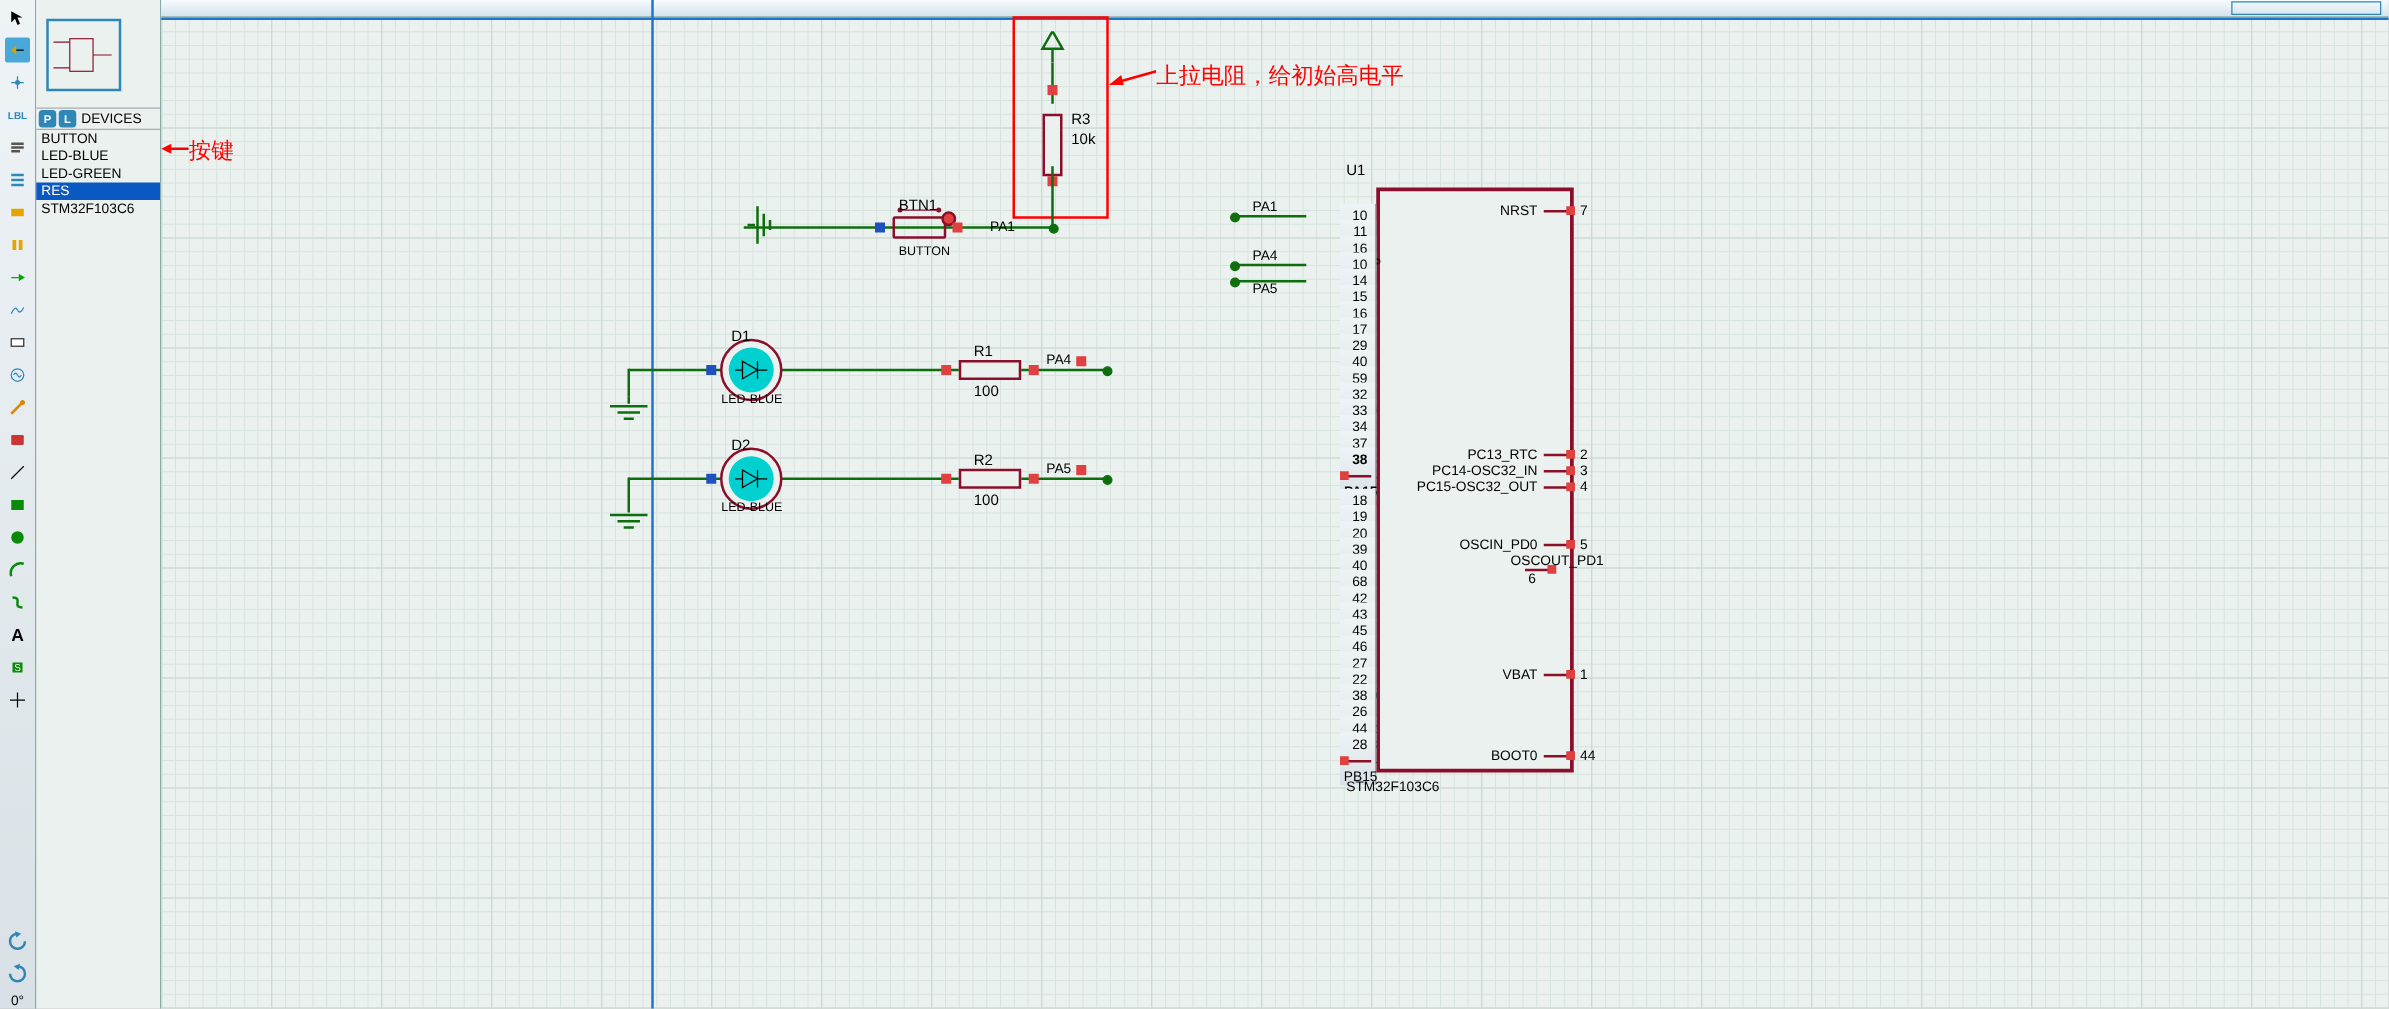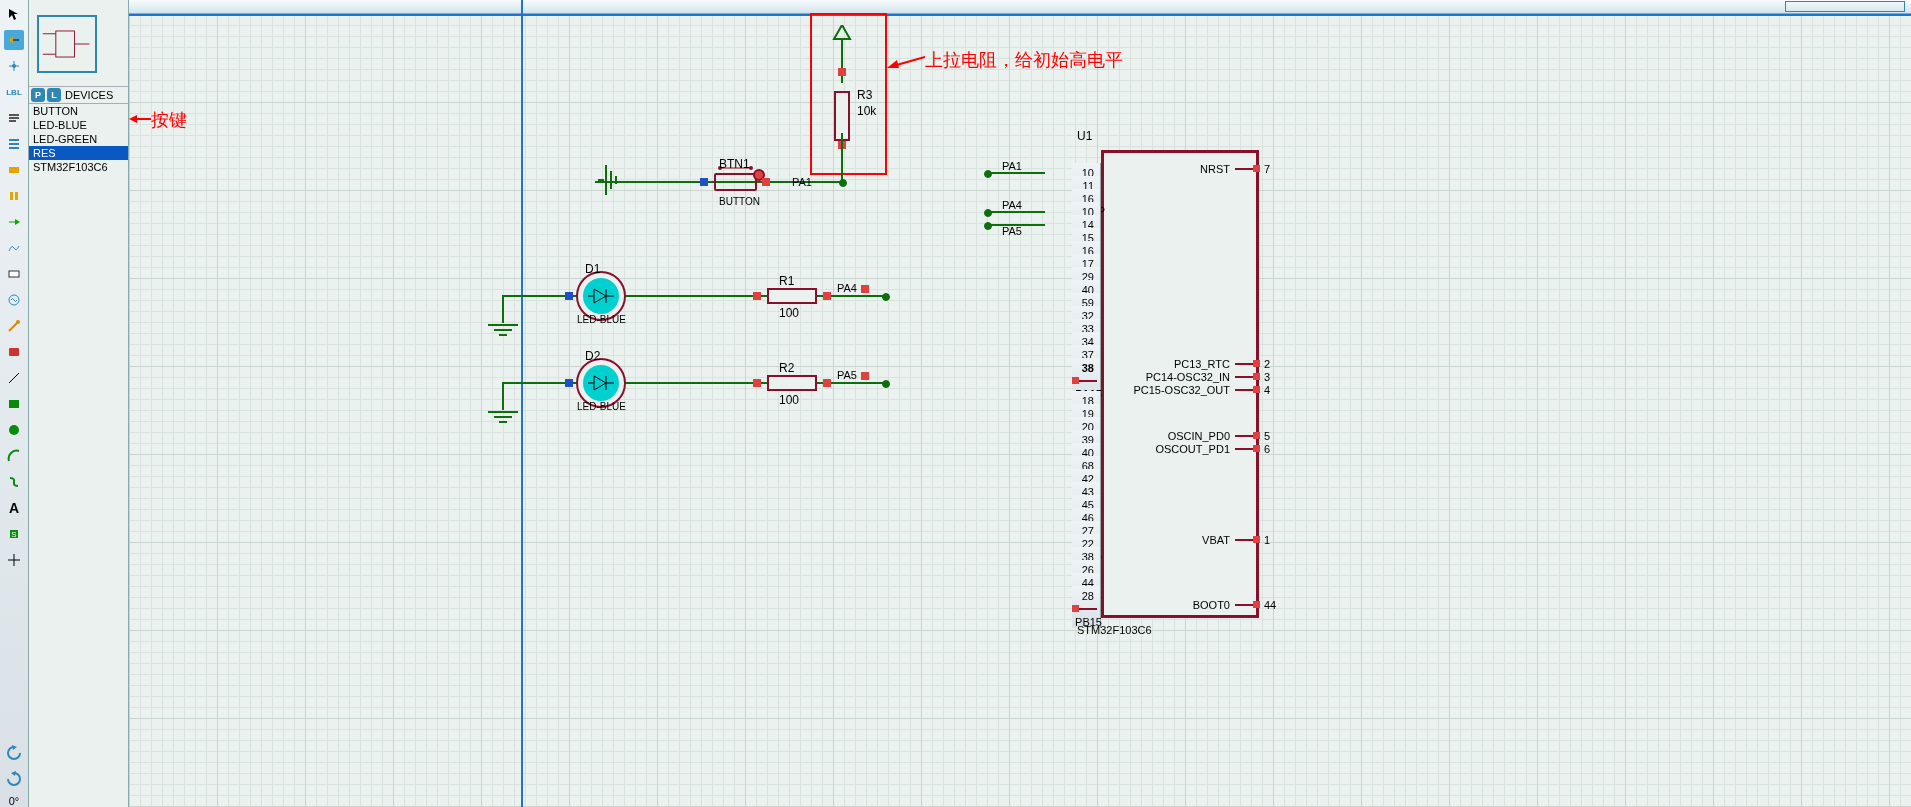--- a/index.html
+++ b/index.html
@@ -557,21 +557,21 @@
         <div class="pinrow right" style="top: 231px;">
           <span class="lbl">PC15-OSC32_OUT</span>
           <span class="segm"></span>
           <span class="pn">4</span>
         </div>
         <div class="pinrow right" style="top: 277px;">
           <span class="lbl">OSCIN_PD0</span>
           <span class="segm"></span>
           <span class="pn">5</span>
         </div>
-        <div class="pinrow right" style="top: 290px;">
+        <div class="pinrow right" style="top: 290px; flex-direction: column;">
           <span class="lbl">OSCOUT_PD1</span>
           <span class="segm"></span>
           <span class="pn">6</span>
         </div>
         <div class="pinrow right" style="top: 381px;">
           <span class="lbl">VBAT</span>
           <span class="segm"></span>
           <span class="pn">1</span>
         </div>
         <div class="pinrow right" style="top: 446px;">

